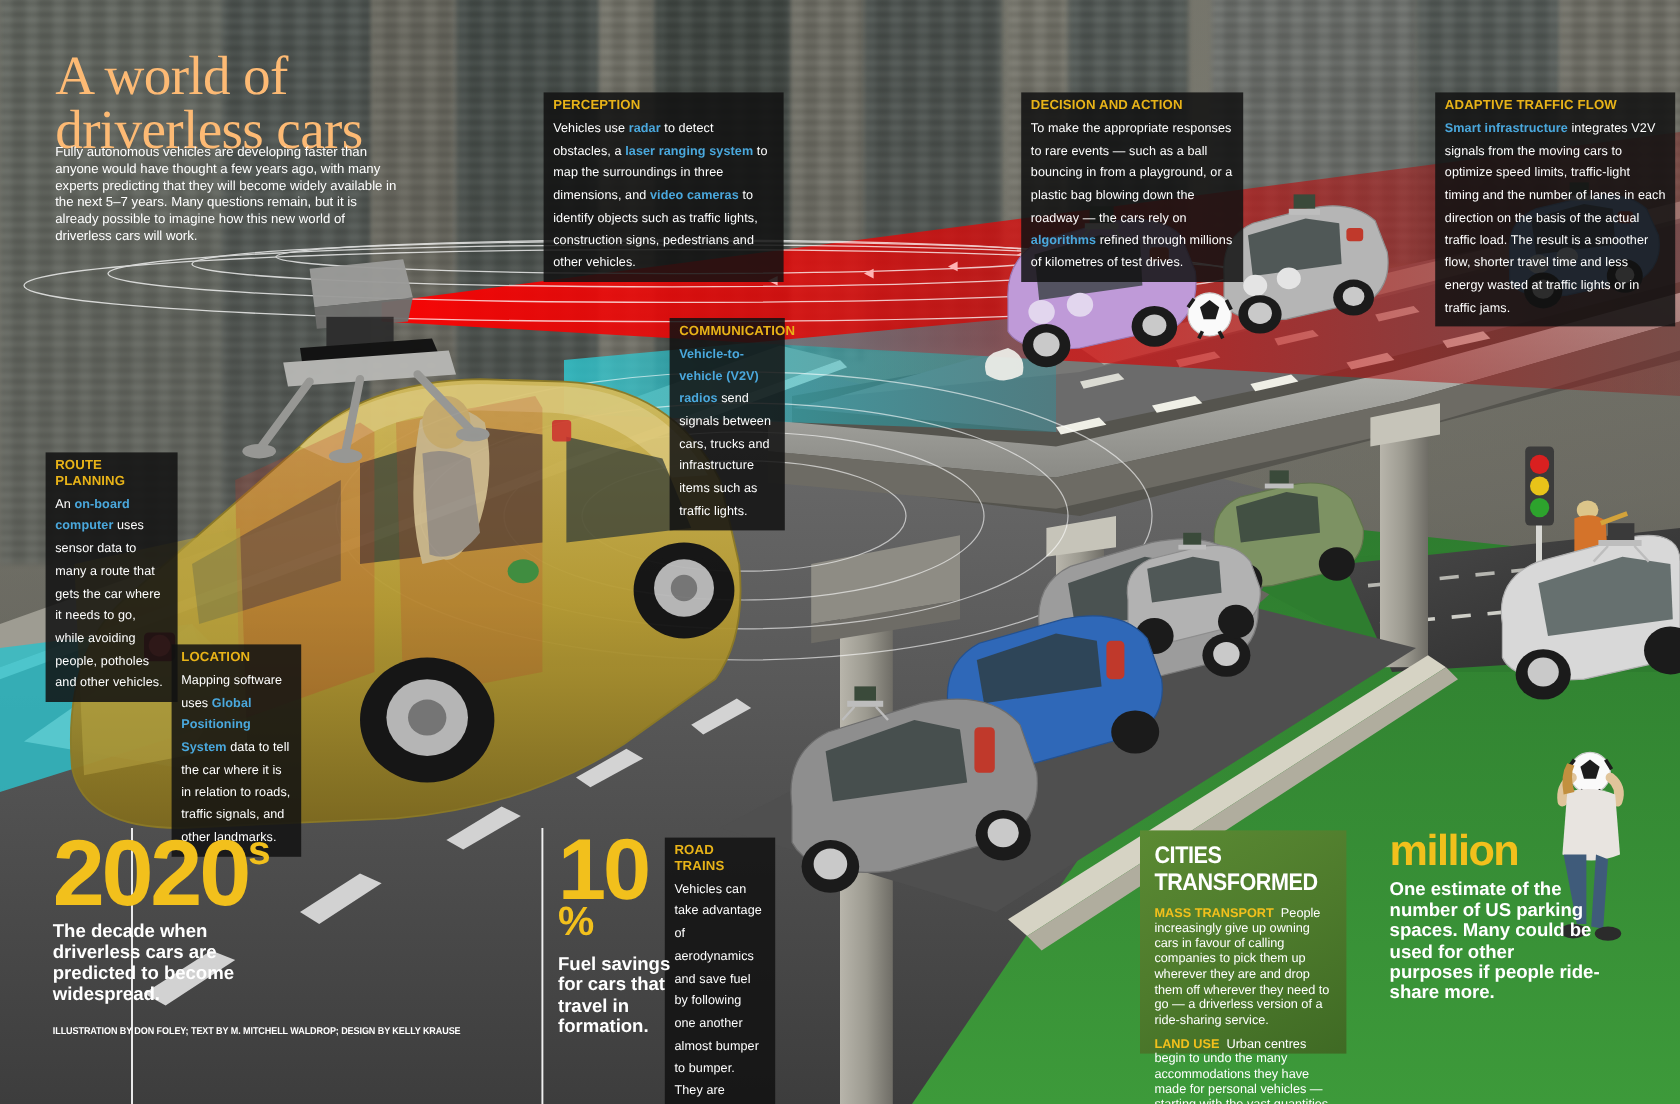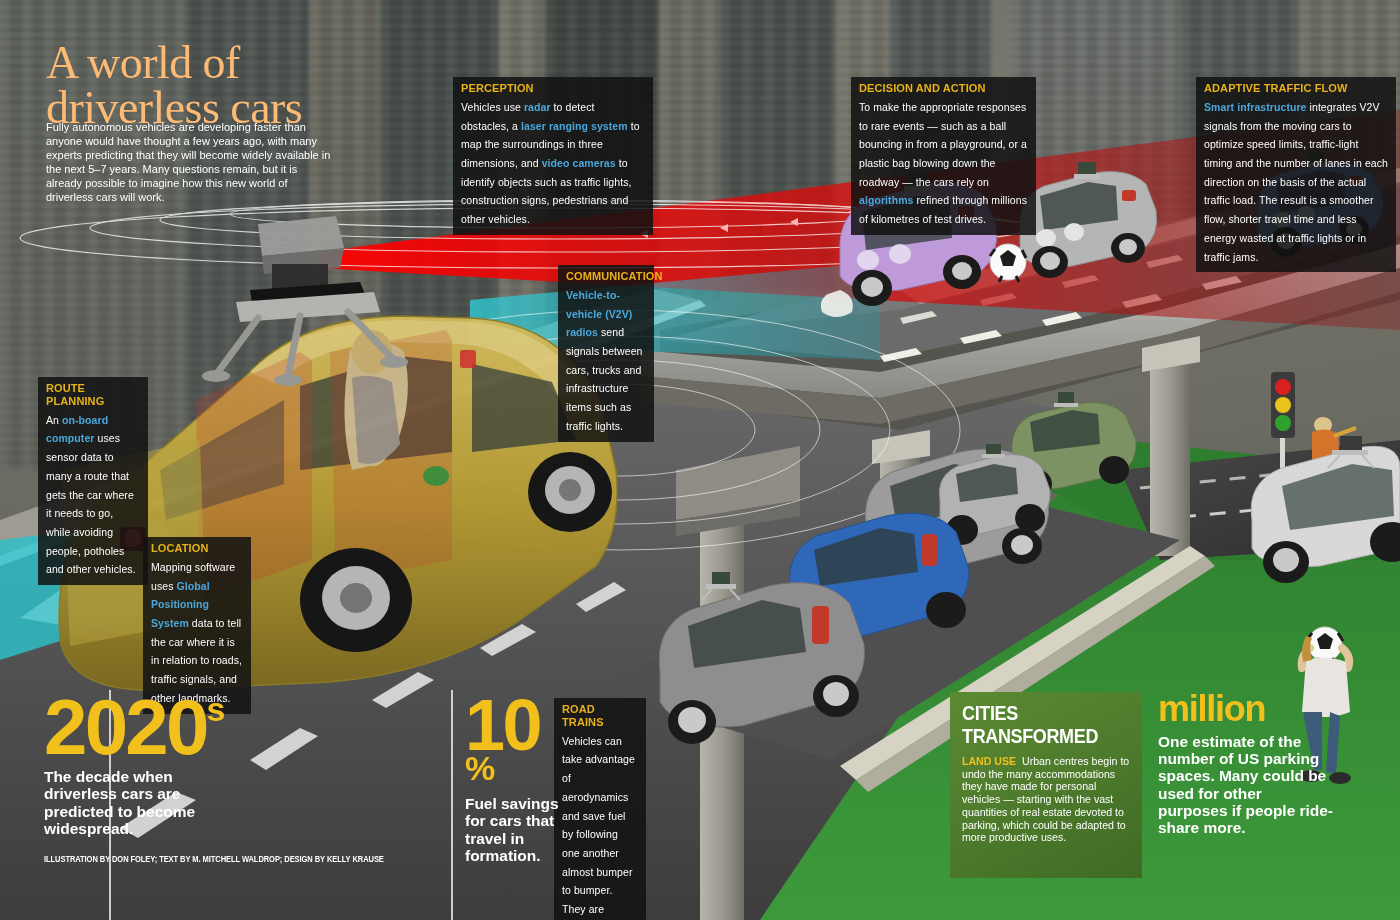--- a/index.html
+++ b/index.html
@@ -550,22 +550,26 @@
   </div>
 
   <div style="position:absolute;left:465px;top:696px;width:115px;">
     <div style="display:flex;align-items:flex-start;flex-direction:column;">
       <span class="stat-num" style="font-size:72px;">10</span>
       <span class="stat-num" style="font-size:34px;padding-bottom:4px;">%</span>
     </div>
     <div class="stat-body" style="margin-top:8px;width:95px;">Fuel savings for cars that travel in formation.</div>
   </div>
 
-  <div class="green-panel" style="left:950px;top:692px;width:192px;height:186px;">
+  <div class="green-panel" style="left:950px;top:692px;width:172px;height:186px;">
     <h2>CITIES TRANSFORMED</h2>
+    <p>
+      <span class="sub">MASS TRANSPORT</span>&nbsp;
+      <span>People increasingly give up owning cars in favour of calling companies to pick them up wherever they are and drop them off wherever they need to go — a driverless version of a ride-sharing service.</span>
+    </p>
     <p>
       <span class="sub">LAND USE</span>&nbsp;
       <span>Urban centres begin to undo the many accommodations they have made for personal vehicles — starting with the vast quantities of real estate devoted to parking, which could be adapted to more productive uses.</span>
     </p>
   </div>
 
   <div style="position:absolute;left:1158px;top:690px;width:180px;">
     <div class="stat-num" style="font-size:36px;margin-top:4px;">million</div>
     <div class="stat-body" style="margin-top:9px;width:175px;">One estimate of the number of US parking spaces. Many could be used for other purposes if people ride-share more.</div>
   </div>

